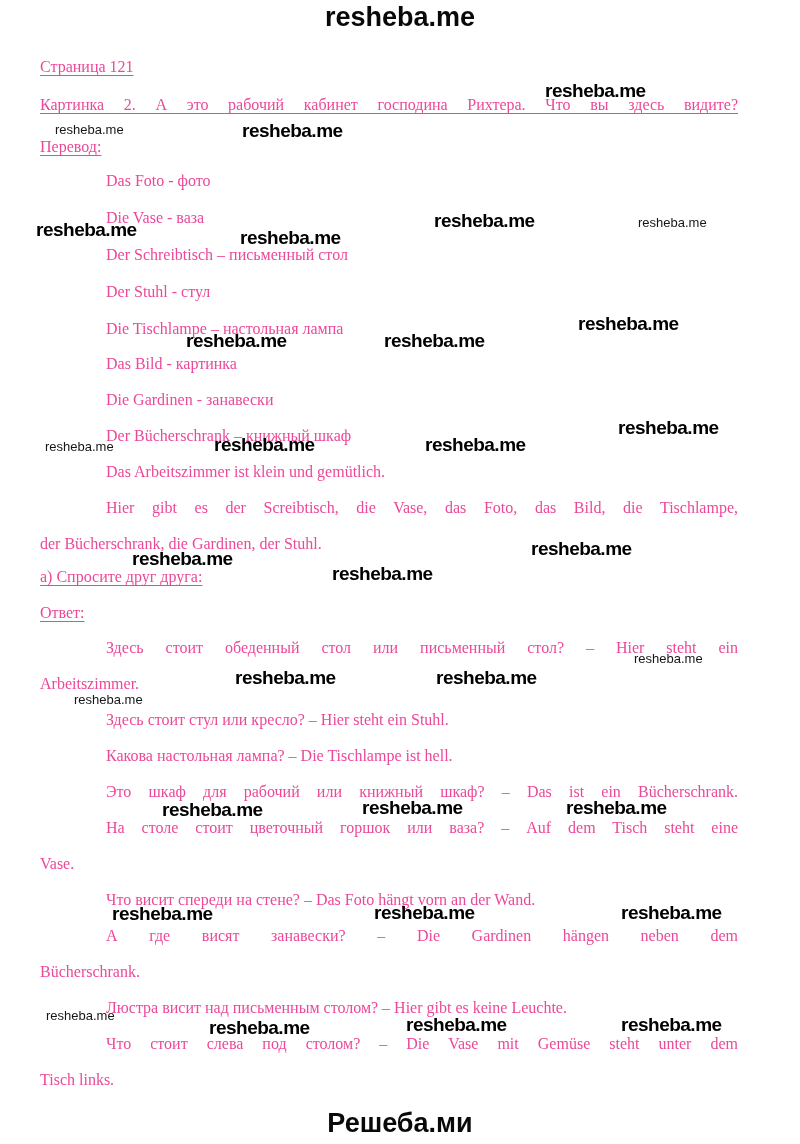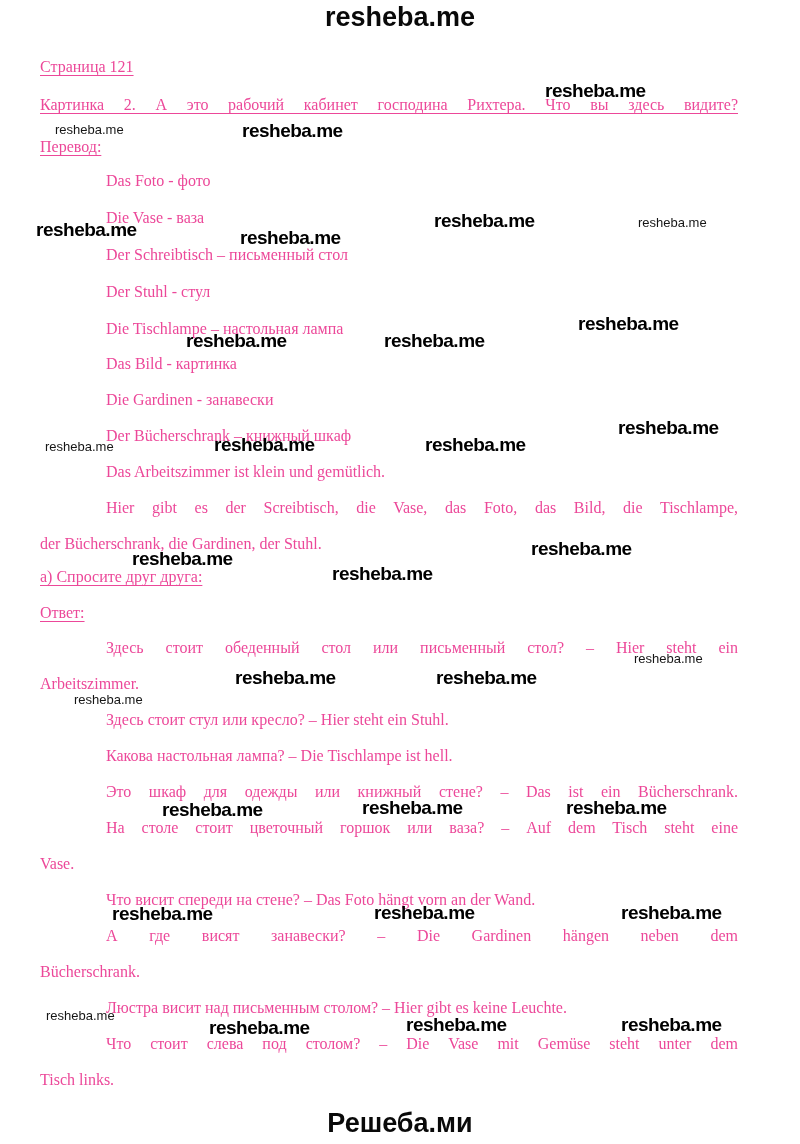--- a/index.html
+++ b/index.html
@@ -83,21 +83,21 @@
       <div class="tline " style="left: 106px; top: 424px; text-align: right;">Der Bücherschrank – книжный шкаф</div>
       <div class="tline " style="left: 106px; top: 460px;">Das Arbeitszimmer ist klein und gemütlich.</div>
       <div class="tline  justify" style="left: 106px; top: 496px; width: 632px;">Hier gibt es der Screibtisch, die Vase, das Foto, das Bild, die Tischlampe,</div>
       <div class="tline " style="left: 40px; top: 532px;">der Bücherschrank, die Gardinen, der Stuhl.</div>
       <div class="tline heading" style="left: 40px; top: 565px;">а) Спросите друг друга:</div>
       <div class="tline heading" style="left: 40px; top: 601px;">Ответ:</div>
       <div class="tline  justify" style="left: 106px; top: 636px; width: 632px;">Здесь стоит обеденный стол или письменный стол? – Hier steht ein</div>
       <div class="tline " style="left: 40px; top: 672px;">Arbeitszimmer.</div>
       <div class="tline " style="left: 106px; top: 708px;">Здесь стоит стул или кресло? – Hier steht ein Stuhl.</div>
       <div class="tline " style="left: 106px; top: 744px;">Какова настольная лампа? – Die Tischlampe ist hell.</div>
-      <div class="tline  justify" style="left: 106px; top: 780px; width: 632px;">Это шкаф для одежды или книжный стене? – Das ist ein Bücherschrank.</div>
+      <div class="tline  justify" style="left: 106px; top: 780px; width: 632px;">Это шкаф для рабочий или книжный шкаф? – Das ist ein Bücherschrank.</div>
       <div class="tline  justify" style="left: 106px; top: 816px; width: 632px; font-family: Liberation Serif, serif;">На столе стоит цветочный горшок или ваза? – Auf dem Tisch steht eine</div>
       <div class="tline " style="left: 40px; top: 852px;">Vase.</div>
       <div class="tline " style="left: 106px; top: 888px;">Что висит спереди на стене? – Das Foto hängt vorn an der Wand.</div>
       <div class="tline  justify" style="left: 106px; top: 924px; width: 632px;">А где висят занавески? – Die Gardinen hängen neben dem</div>
       <div class="tline " style="left: 40px; top: 960px;">Bücherschrank.</div>
       <div class="tline " style="left: 106px; top: 996px;">Люстра висит над письменным столом? – Hier gibt es keine Leuchte.</div>
       <div class="tline  justify" style="left: 106px; top: 1032px; width: 632px;">Что стоит слева под столом? – Die Vase mit Gemüse steht unter dem</div>
       <div class="tline " style="left: 40px; top: 1068px;">Tisch links.</div>
     </div>
   <div id="wm-layer">

